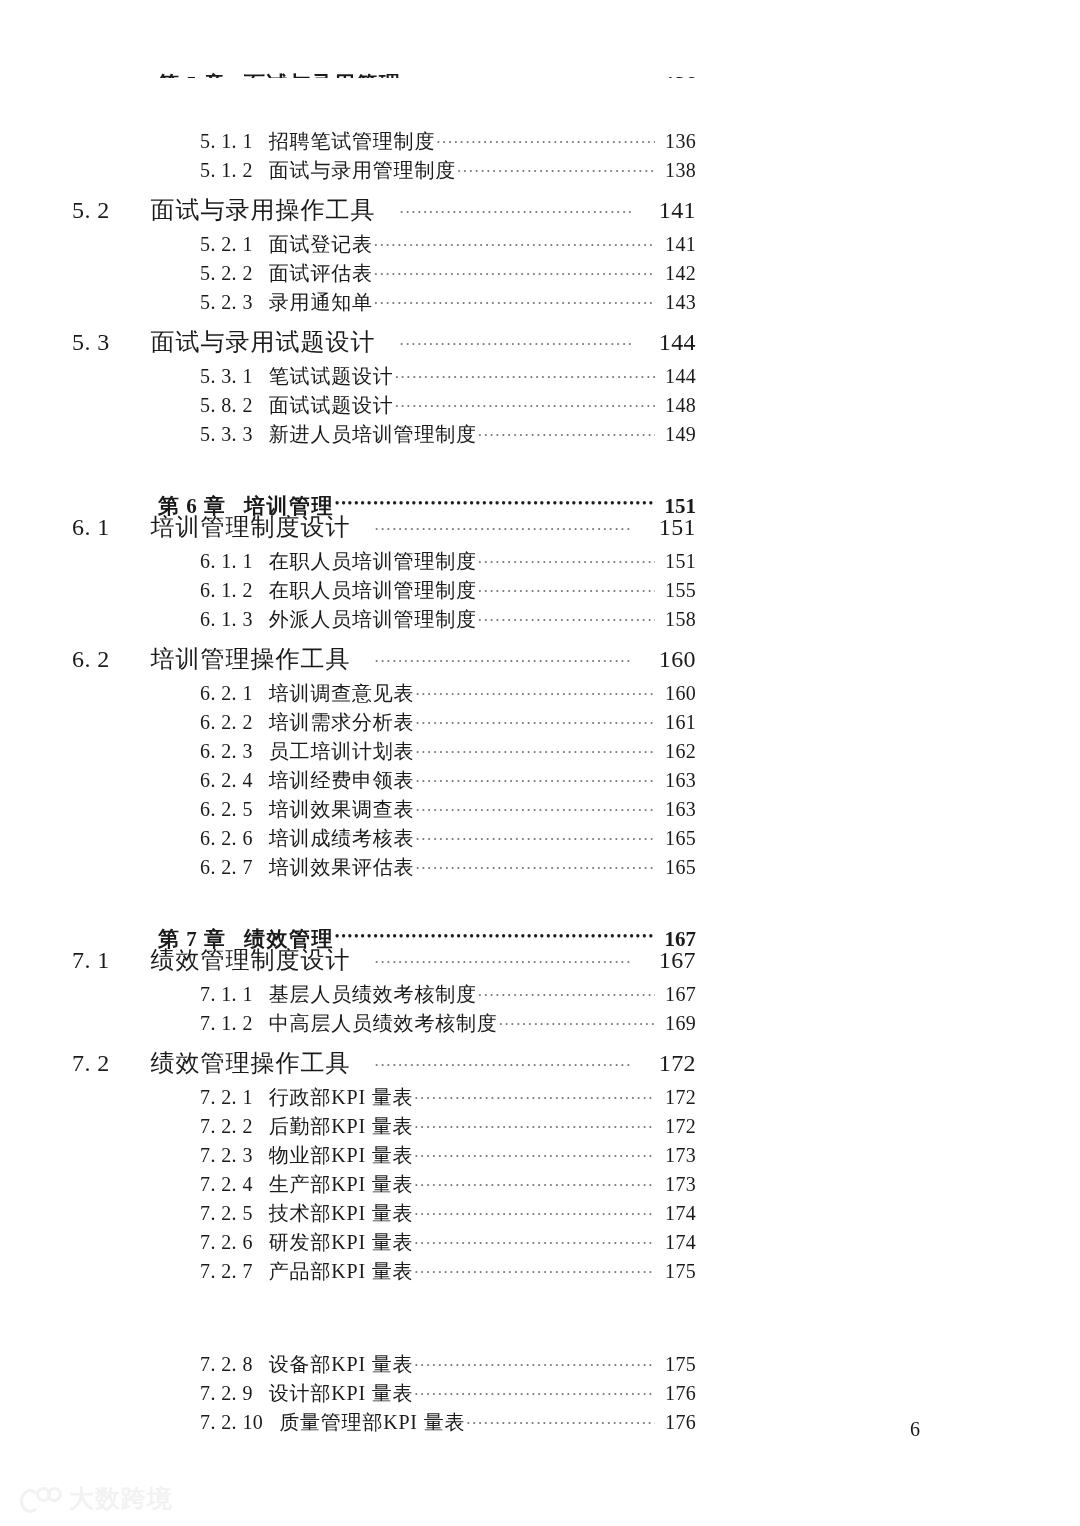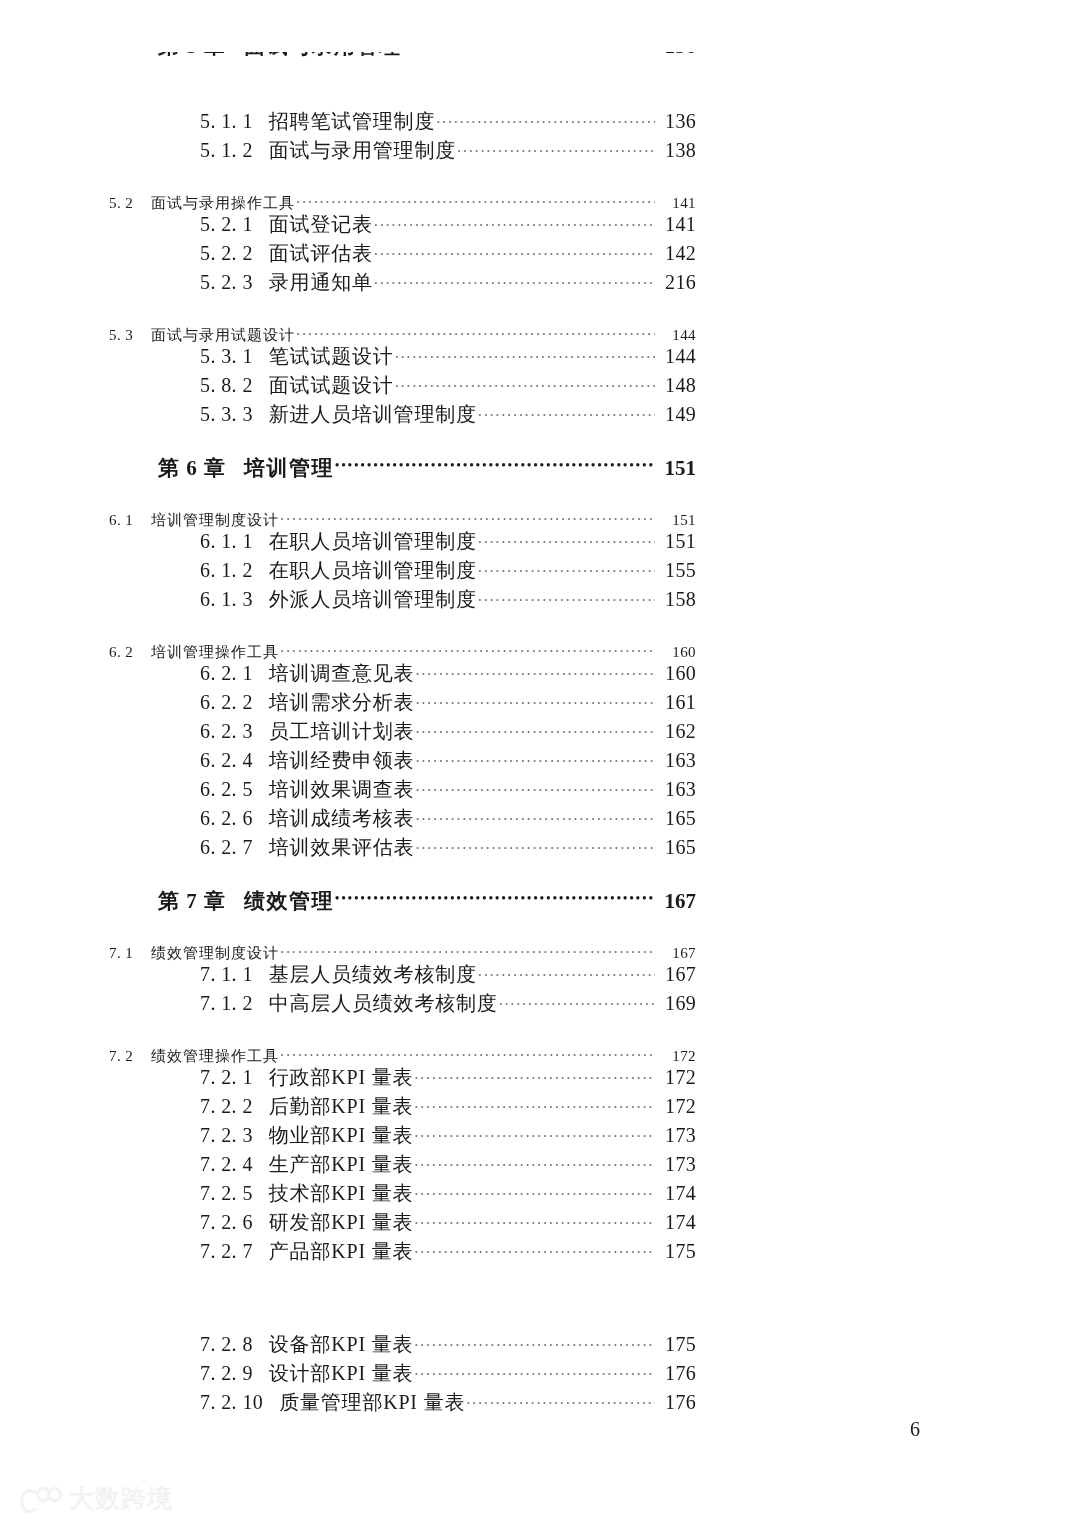--- a/index.html
+++ b/index.html
@@ -91,46 +91,47 @@
     min-width: 40px;
   }
 
   
   .lvl1 {
     font-weight: bold;
     font-size: 21px;
     padding-left: 158px;
     letter-spacing: 0.5px;
   }
-  .lvl1 .num { letter-spacing: 1px; }
+  .lvl1 .num { letter-spacing: 1px; margin-top: 38px; }
   .lvl1 .title { padding-left: 18px; letter-spacing: 1.5px; }
   .lvl1 .leader::after {
     content: "•••••••••••••••••••••••••••••••••••••••••••••••••••••••••••••••••••••••••••••••••••••••••••••••••••••••••••••••••••";
     color: #1a1a1a;
     font-size: 12px;
     letter-spacing: 2.2px;
     bottom: 0.18em;
   }
   .lvl1 .pg { letter-spacing: 0px; }
 
   
   .lvl2 {
-    font-size: 15px;
-    padding-left: 109px;
+    font-size: 24px;
+    padding-left: 72px;
     letter-spacing: 0.4px;
+    gap: 23px;
   }
   .lvl2 .title { padding-left: 18px; letter-spacing: 1px; margin-top: 12px; }
 
   
   .lvl3 {
     font-size: 20px;
     padding-left: 200px;
     letter-spacing: 0.3px;
   }
-  .lvl3 .title { padding-left: 16px; letter-spacing: 0.8px; }
+  .lvl3 .title { padding-left: 16px; letter-spacing: 0.8px; margin-top: 20px; }
 
   .gap-sm { height: 16px; }
   .gap-md { height: 24px; }
   .gap-lg { height: 64px; }
 
   
   .folio {
     position: absolute;
     right: 160px;
     top: 1418px;
@@ -266,21 +267,21 @@
       <div class="row lvl3">
         <span class="num">5. 2. 2</span>
         <span class="title">面试评估表</span>
         <span class="leader"></span>
         <span class="pg">142</span>
       </div>
       <div class="row lvl3">
         <span class="num">5. 2. 3</span>
         <span class="title">录用通知单</span>
         <span class="leader"></span>
-        <span class="pg">216</span>
+        <span class="pg">143</span>
       </div>
       <div class="gap-sm"></div>
       <div class="row lvl2">
         <span class="num">5. 3</span>
         <span class="title">面试与录用试题设计</span>
         <span class="leader"></span>
         <span class="pg">144</span>
       </div>
       <div class="row lvl3">
         <span class="num">5. 3. 1</span>

